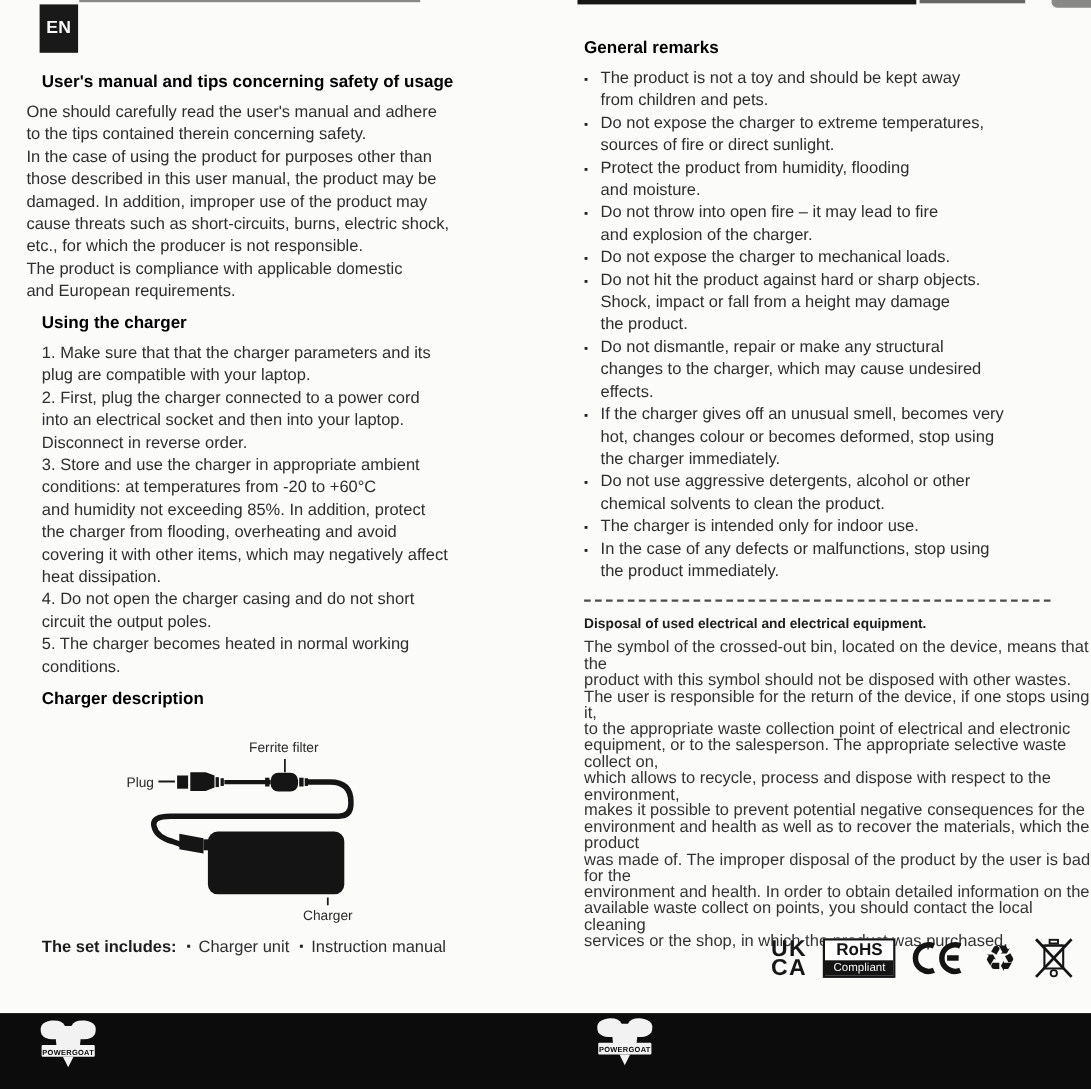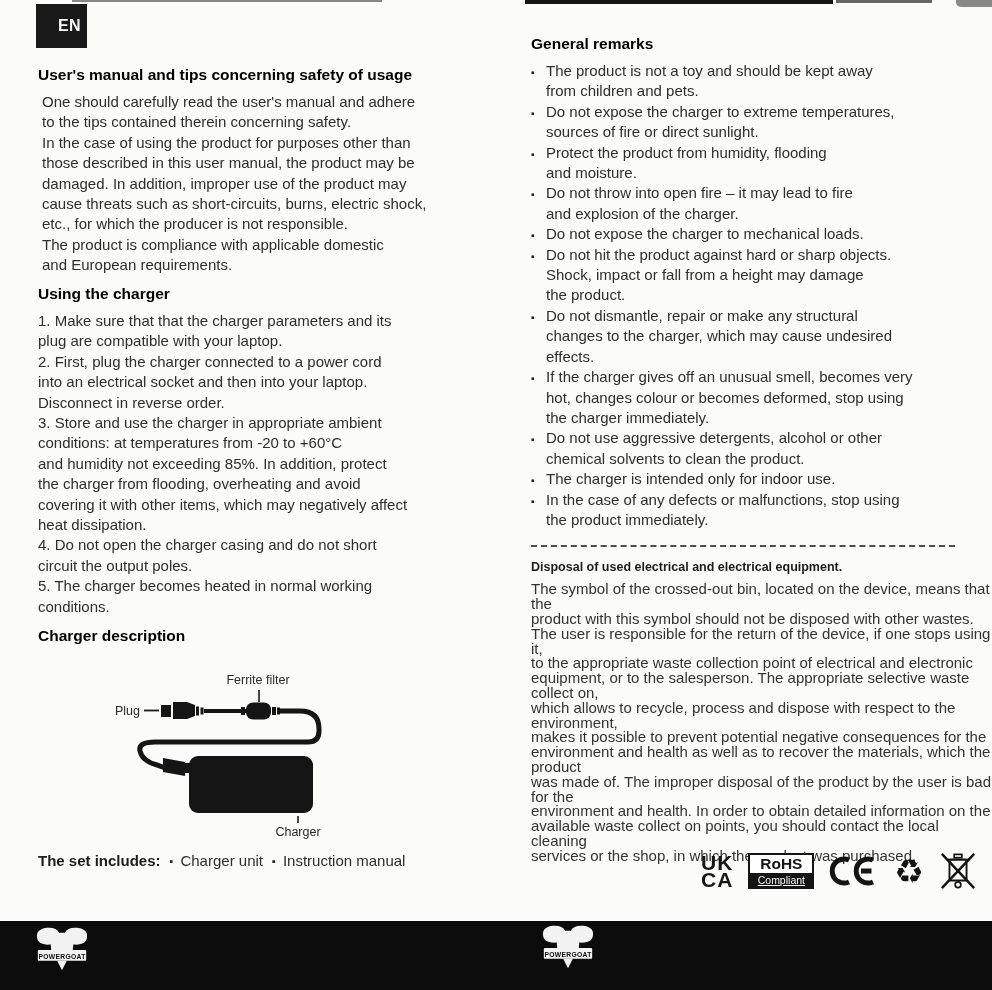--- a/index.html
+++ b/index.html
@@ -11,25 +11,25 @@
   h2,h3,h4,p,ul,li{margin:0;padding:0;}
   .pre{white-space:pre-line;}
   .body{font-size:15px;line-height:20.4px;}
   .h-main{font-size:15.5px;font-weight:bold;color:#000000;line-height:21px;}
   
   .edge{background:#161616;}
   
   .en-badge{
     left:36px;top:4px;width:35px;height:44px;background:#191919;color:#fafafa;
     display:flex;align-items:center;justify-content:center;
-    font-size:16px;font-weight:bold;letter-spacing:.3px;padding-left:16px;
+    font-size:16px;font-weight:bold;letter-spacing:.3px;
   }
   
   .left-title{left:38px;top:64px;width:430px;}
-  .intro{left:42px;top:92px;width:438px;}
+  .intro{left:24px;top:92px;width:438px;}
   .using-head{left:38px;top:283px;}
   .using-list{left:38px;top:311px;width:438px;}
   .desc-head{left:38px;top:625px;}
   .diagram{left:30px;top:652px;}
   .diagram text{font-size:12.5px;fill:#2a2a2a;}
   .set-line{left:38px;top:852px;font-size:15px;width:440px;}
   .set-label{font-weight:bold;color:#1c1c1c;}
   .set-item{margin-left:9px;}
   .set-item::before{content:"▪";font-size:11px;margin-right:7px;vertical-align:1px;color:#222;}
   
@@ -39,21 +39,21 @@
   .remarks li{position:relative;padding-left:15px;}
   .remarks li::before{content:"▪";position:absolute;left:0;top:1px;font-size:10.5px;color:#222;}
   .dashes{margin-top:15px;width:424px;border-top:2px dashed #4d4d4d;}
   .disposal-head{margin-top:13px;font-size:12.5px;font-weight:bold;color:#1c1c1c;line-height:15px;}
   .disposal-text{margin-top:7px;font-size:15px;line-height:14.8px;width:460px;color:#333;}
   
   .badges{left:701px;top:845px;height:52px;display:flex;align-items:center;gap:15px;}
   .ukca{display:flex;flex-direction:column;font-weight:bold;font-size:21px;line-height:17.5px;letter-spacing:1px;color:#161616;}
   .rohs{border:2.5px solid #141414;width:62px;text-align:center;background:#fff;}
   .rohs-top{display:block;font-weight:bold;font-size:15.5px;line-height:18px;color:#141414;}
-  .rohs-bottom{display:block;background:#141414;color:#f5f5f5;font-size:10.5px;line-height:14px;text-decoration:underline;}
+  .rohs-bottom{display:block;background:#141414;color:#f5f5f5;font-size:10.5px;line-height:14px;}
   .recycle{font-size:33px;line-height:1;color:#141414;}
   
   .footer-bar{left:0;top:921px;width:992px;height:69px;background:#0c0c0c;}
   .goat{position:absolute;top:4px;}
   .goat text{font-family:"Liberation Sans",sans-serif;}
 </style>
 </head>
 <body>
 
 <div class="page">

